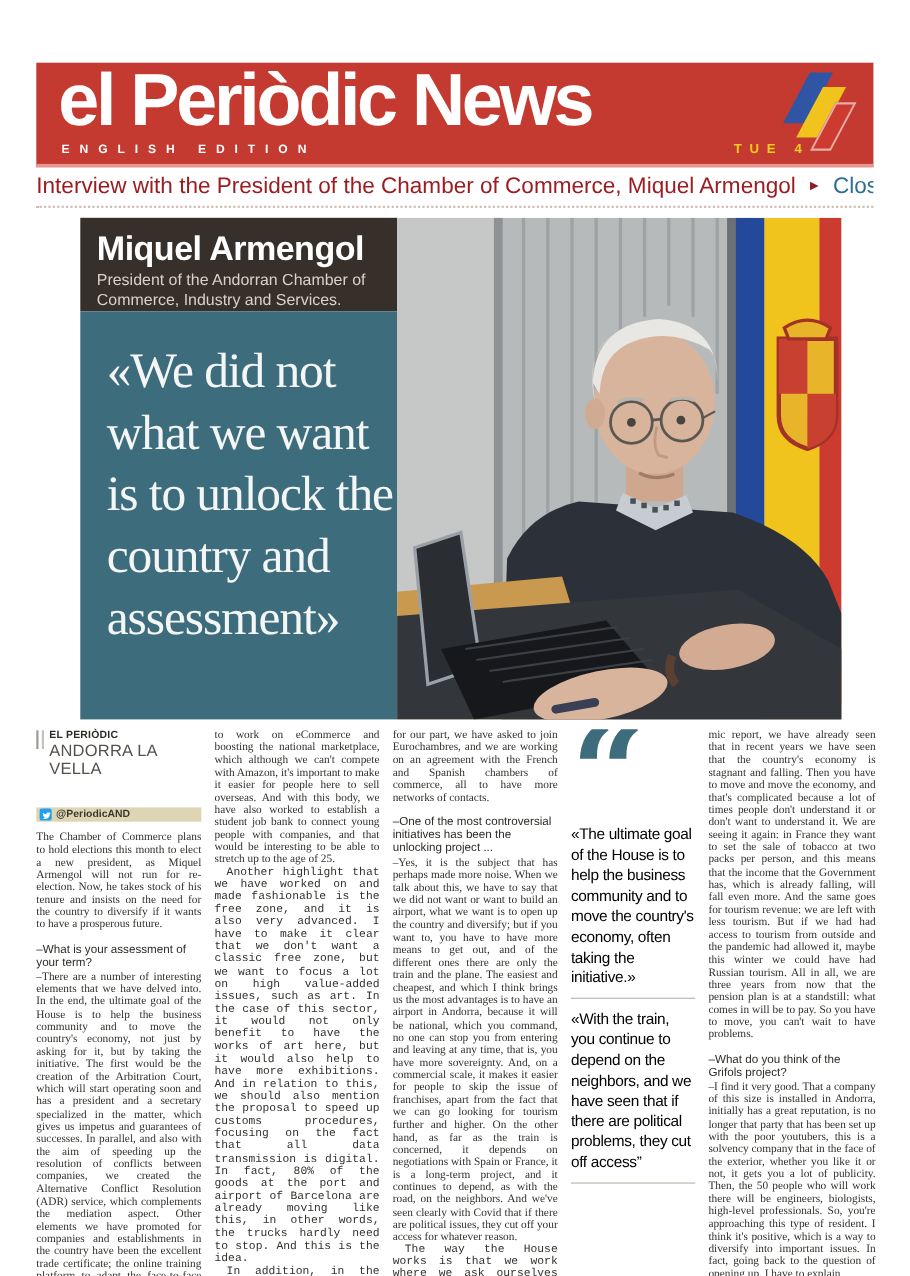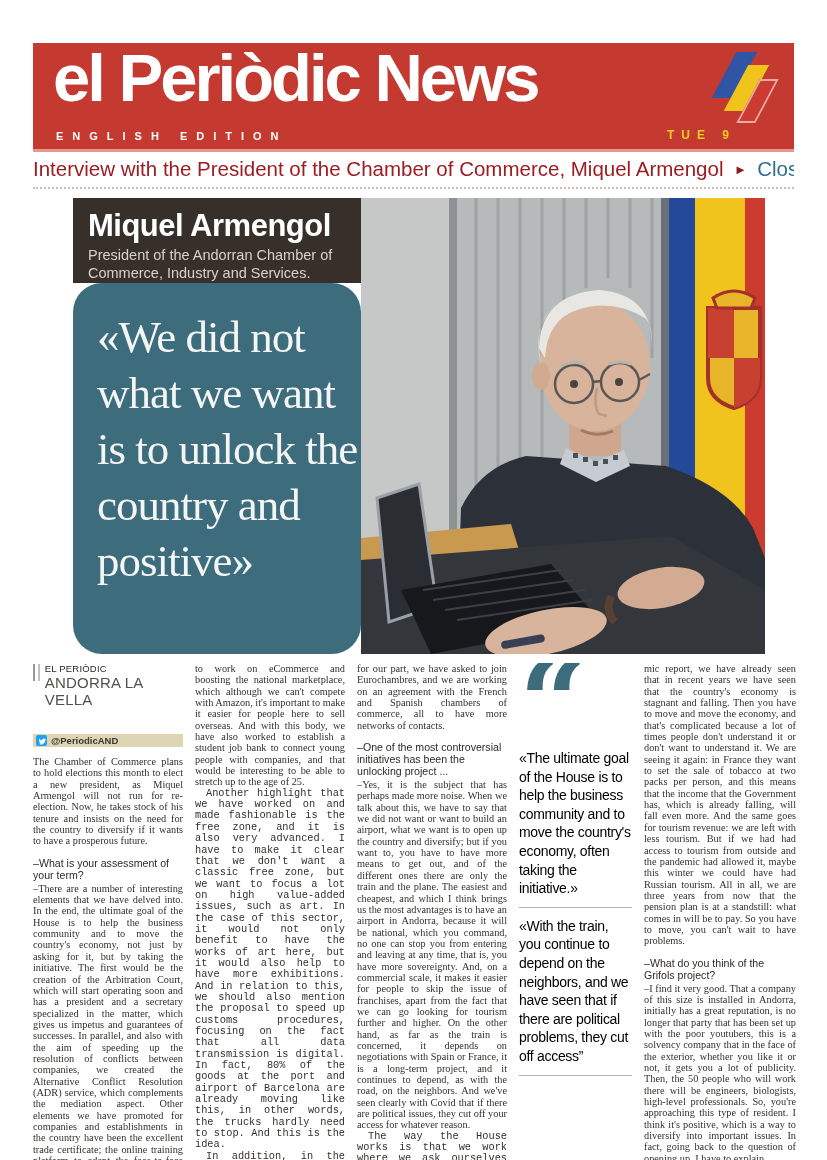--- a/index.html
+++ b/index.html
@@ -1,20 +1,20 @@
 <!DOCTYPE html>
 <html><head>
 <meta charset="utf-8">
 <style>
   * { margin:0; padding:0; box-sizing:border-box; }
   html,body { width:827px; height:1160px; background:#ffffff; font-family:"Liberation Sans",sans-serif; }
   #page { position:relative; width:827px; height:1160px; overflow:hidden; background:#fff; }
 
   
-  .masthead { position:absolute; left:33px; top:43px; width:761px; height:109px;
+  .masthead { position:absolute; left:33px; top:57px; width:761px; height:95px;
               background:#c43a30; border-bottom:3px solid #e4988e; }
   .mast-title { position:absolute; left:20px; top:-4px; color:#fff; font-weight:bold;
                 font-size:67px; letter-spacing:-3px; white-space:nowrap; }
   .mast-edition { position:absolute; left:23px; bottom:7px; color:#fff; font-weight:bold;
                   font-size:11px; letter-spacing:9px; }
   .mast-date { position:absolute; right:58px; bottom:7px; color:#f3cc1f; font-weight:bold;
                font-size:12px; letter-spacing:7px; }
   .logo { position:absolute; top:9px; right:12px; width:72px; height:78px; }
   .slash { position:absolute; transform:skewX(-28deg); }
   .slash-blue   { left:14px; top:0;    width:21px; height:46px; background:#2f55a4; }
@@ -29,39 +29,39 @@
   .sub-link { color:#2f6f90; font-size:20.5px; }
 
   
   .feature { position:absolute; left:33px; top:198px; width:761px; height:456px; display:flex; }
   .feature-left { width:288px; display:flex; flex-direction:column;margin-left:40px; }
   .titleblock { background:#37302a; height:85px; padding:10px 15px 0 15px; }
   .titleblock h1 { color:#fff; font-size:31px; font-weight:bold; letter-spacing:-0.5px; }
   .titleblock .subtitle { color:#d8d2c9; font-size:14.5px; line-height:1.22; margin-top:3px; }
   .leadquote { background:#3d6c7d; flex:1; padding:26px 0 0 24px;
                font-family:"Liberation Serif","DejaVu Serif",serif; color:#f4f6f5;
-               font-size:45px; line-height:56px; letter-spacing:-1px;border-radius:29px; }
+               font-size:45px; line-height:56px; letter-spacing:-1px; }
   .lq-line { display:block; }
   .photo { width:404px; height:456px; }
 
   
   .cols { position:absolute; left:33px; top:663px; width:761px;
           display:grid; grid-template-columns:150px 150px 150px 113px 152px; column-gap:12px; }
   .bp { font-family:"Liberation Serif","DejaVu Serif",serif; font-size:10.3px; line-height:11.35px;
         color:#33302c; text-align:justify; }
   .bp.ind { text-indent:11px;font-family:Liberation Mono, monospace; }
   .bq { font-family:"Liberation Sans",sans-serif; font-weight:normal; font-size:10.6px;
         line-height:12px; color:#2e2a26; margin:10px 0 2px 0; text-align:left; }
 
   
   .kicker { margin-bottom:9px; }
   .kicker-top { display:flex; align-items:flex-start; margin-bottom:3px; }
   .kbar { width:7px; height:17px; border-left:2px solid #9a9a96; border-right:2px solid #c2c2be;
           margin-right:5px; margin-top:1px; }
-  .ksource { font-size:9.5px; font-weight:normal; color:#2e2a26; letter-spacing:0.2px; }
+  .ksource { font-size:9.5px; font-weight:bold; color:#2e2a26; letter-spacing:0.2px; }
   .kplace  { font-size:15px; color:#54504a; letter-spacing:0.2px; }
   .ktwitter { display:flex; align-items:center; background:#ddd5b3; padding:1px 3px; width:100%;margin-top:26px; }
   .twicon { width:11px; height:11px; background:#1da1f2; border-radius:2px; display:inline-flex;
             align-items:center; justify-content:center; margin-right:4px; flex:0 0 auto; }
   .twicon svg { width:8px; height:8px; }
   .ktwitter span.handle { font-size:9.5px; font-weight:bold; color:#3a372f; }
 
   
   .pqcol { padding-top:0; }
   .bigquote { color:#3d6c7d; font-family:"DejaVu Serif",serif; font-weight:bold;
@@ -71,21 +71,21 @@
   .pq-divider { border:none; border-top:1px solid #b7b1a8; margin:9px 0 9px 0; }
 </style>
 </head>
 <body>
 
 <div id="page">
 
   <header class="masthead">
     <div class="mast-title">el Periòdic News</div>
     <div class="mast-edition">ENGLISH EDITION</div>
-    <div class="mast-date">TUE 9</div>
+    <div class="mast-date">TUE 4</div>
     <div class="logo">
       <div class="slash slash-blue"></div>
       <div class="slash slash-yellow"></div>
       <div class="slash slash-red"></div>
     </div>
   </header>
 
   <div class="subheader">
     <span class="sub-main">Interview with the President of the Chamber of Commerce, Miquel Armengol</span>
     <span class="sub-arrow">►</span>
@@ -96,21 +96,21 @@
     <div class="feature-left">
       <div class="titleblock">
         <h1>Miquel Armengol</h1>
         <div class="subtitle">President of the Andorran Chamber of Commerce, Industry and Services.</div>
       </div>
       <div class="leadquote">
         <span class="lq-line">«We did not</span>
         <span class="lq-line">what we want</span>
         <span class="lq-line">is to unlock the</span>
         <span class="lq-line">country and</span>
-        <span class="lq-line">positive»</span>
+        <span class="lq-line">assessment»</span>
       </div>
     </div>
 
     <svg class="photo" viewBox="0 0 404 456" preserveAspectRatio="none">
       <rect x="0" y="0" width="404" height="456" fill="#b7babb"></rect>
       <rect x="0" y="0" width="95" height="456" fill="#c6c8c7"></rect>
       <rect x="88" y="0" width="8" height="400" fill="#8e9294"></rect>
       <g stroke="#9fa3a5" stroke-width="3">
         <line x1="115" y1="0" x2="115" y2="300"></line>
           <line x1="137" y1="0" x2="137" y2="300"></line>

